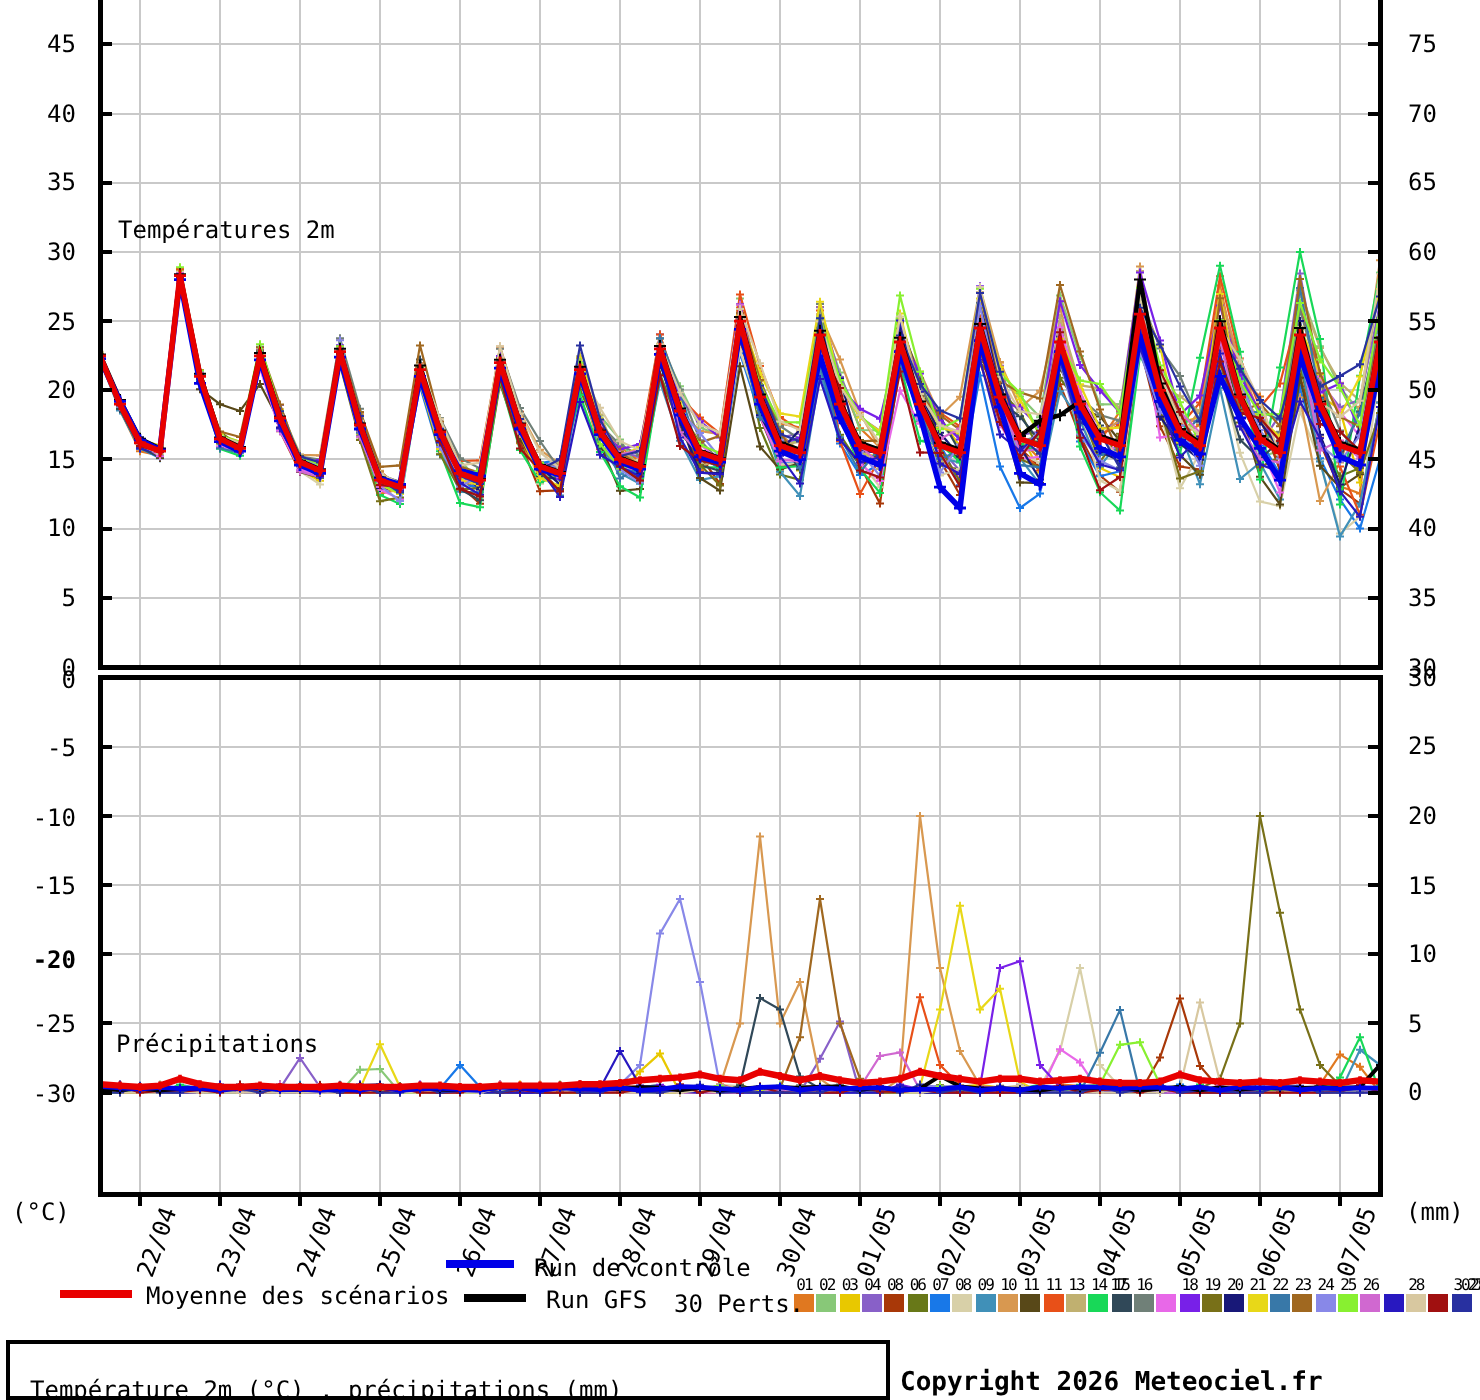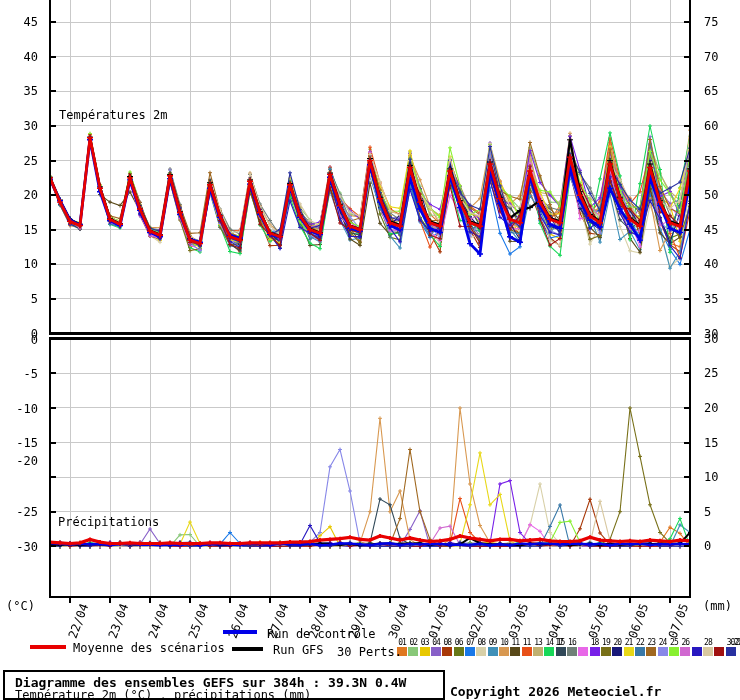--- a/index.html
+++ b/index.html
@@ -425,21 +425,21 @@
       <div class="abs axis-num tick-right" style="left: 704px; top: 153.583px;">55</div>
       <div class="abs axis-num tick-right" style="left: 704px; top: 188.166px;">50</div>
       <div class="abs axis-num tick-right" style="left: 704px; top: 222.75px;">45</div>
       <div class="abs axis-num tick-right" style="left: 704px; top: 257.333px;">40</div>
       <div class="abs axis-num tick-right" style="left: 704px; top: 291.916px;">35</div>
       <div class="abs axis-num tick-right" style="left: 704px; top: 326.5px;">30</div>
       <div class="abs axis-num tick-left" style="left: 4px; top: 332.5px;">0</div>
       <div class="abs axis-num tick-left" style="left: 4px; top: 367.084px;">-5</div>
       <div class="abs axis-num tick-left" style="left: 4px; top: 401.667px;">-10</div>
       <div class="abs axis-num tick-left" style="left: 4px; top: 436.25px;">-15</div>
-      <div class="abs axis-num tick-left" style="left: 4px; top: 454px;">-20</div>
+      <div class="abs axis-num tick-left" style="left: 4px; top: 473px; font-weight: bold;">-20</div>
       <div class="abs axis-num tick-left" style="left: 4px; top: 505.418px;">-25</div>
       <div class="abs axis-num tick-left" style="left: 4px; top: 540.001px;">-30</div>
       <div class="abs axis-num tick-right" style="left: 704px; top: 331.799px;">30</div>
       <div class="abs axis-num tick-right" style="left: 704px; top: 366.382px;">25</div>
       <div class="abs axis-num tick-right" style="left: 704px; top: 400.966px;">20</div>
       <div class="abs axis-num tick-right" style="left: 704px; top: 435.549px;">15</div>
       <div class="abs axis-num tick-right" style="left: 704px; top: 470.133px;">10</div>
       <div class="abs axis-num tick-right" style="left: 704px; top: 504.716px;">5</div>
       <div class="abs axis-num tick-right" style="left: 704px; top: 539.3px;">0</div>
       <div class="abs date-label" style="left: 79px; top: 602px;">22/04</div>
@@ -532,18 +532,17 @@
   <div class="abs legend-swatch" style="left: 30px; top: 645px; width: 36px; background: rgb(232, 0, 0);"></div>
   <div class="abs lbl" style="left:73px;top:641px">Moyenne des scénarios</div>
 
   <div class="abs legend-swatch" style="left: 232px; top: 647px; width: 31px; background: rgb(0, 0, 0);"></div>
   <div class="abs lbl" style="left:273px;top:643px">Run GFS</div>
 
   <div class="abs lbl" style="left:337px;top:645px">30 Perts.</div>
 
 
   <div class="abs footer-box" style="left:3px;top:670px;width:438px;height:26px">
-    <div class="abs f13 bold" style="left:10px;top:3px">Diagramme des ensembles GEFS sur 384h : 39.3N 0.4W</div>
     <div class="abs f12" style="left:10px;top:16px">Température 2m (°C) , précipitations (mm)</div>
   </div>
   <div class="abs f13 bold" style="left:450px;top:684px">Copyright 2026 Meteociel.fr</div>
 
 </div>
 
 </body></html>

